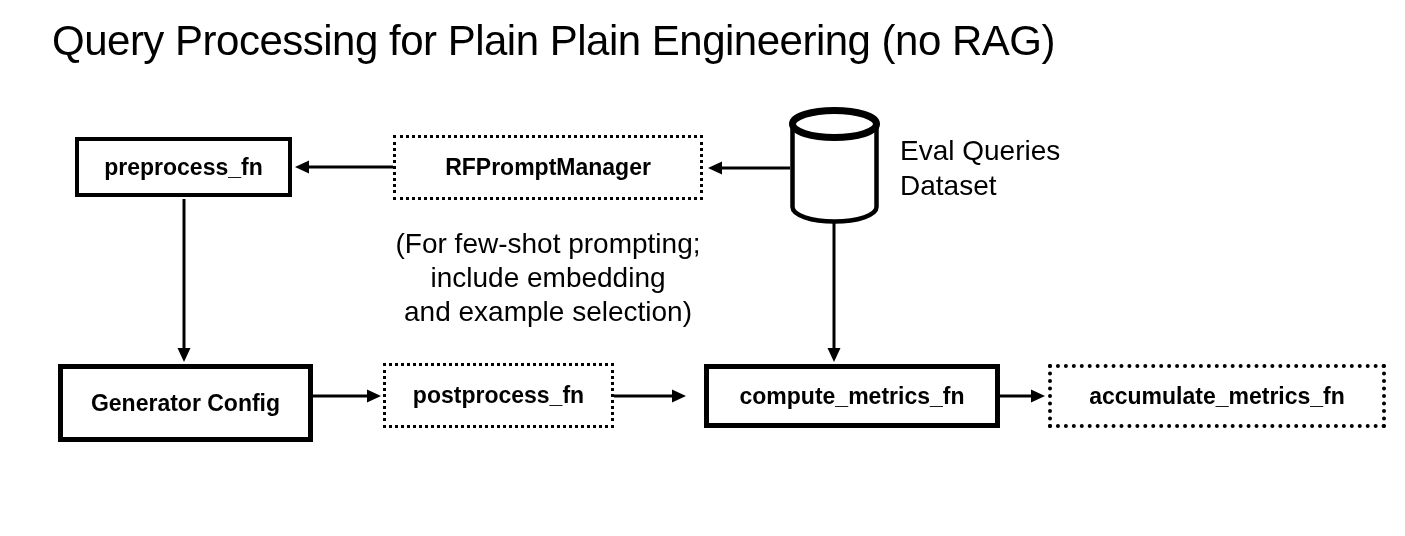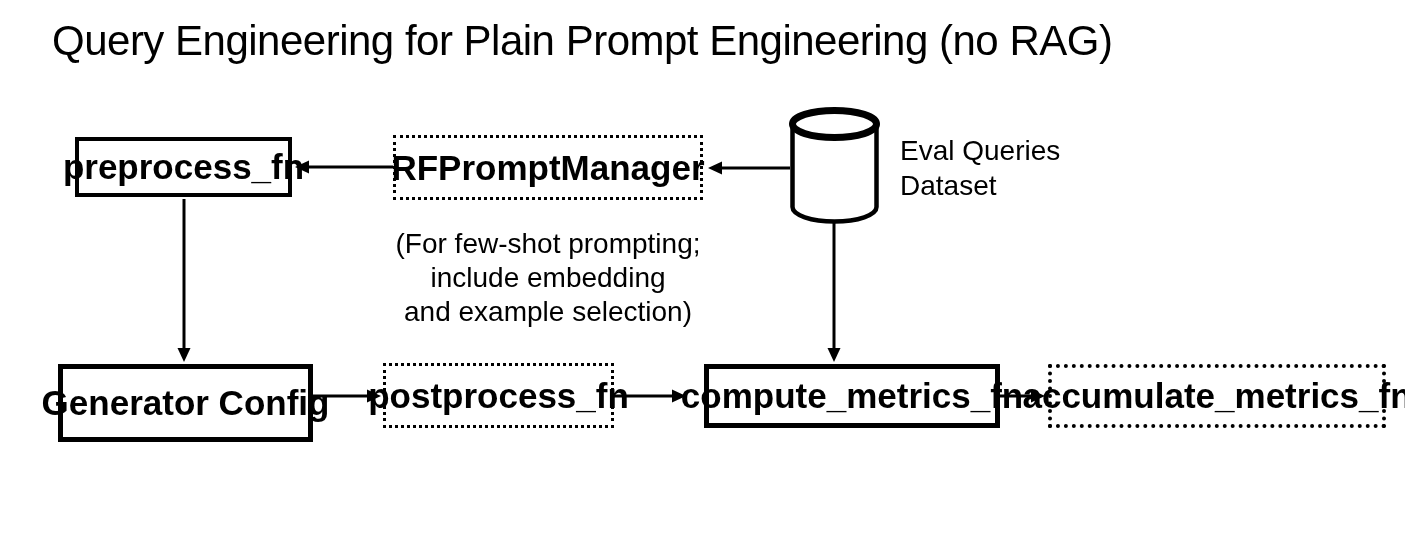--- a/index.html
+++ b/index.html
@@ -35,21 +35,21 @@
   }
   .node {
     position: absolute;
     box-sizing: border-box;
     background: #ffffff;
     color: #000;
     display: flex;
     align-items: center;
     justify-content: center;
     font-weight: bold;
-    font-size: 35px;
+    font-size: 23px;
     white-space: nowrap;
     z-index: 1;
   }
   .node.solid { border: 4px solid #000; }
   .node.solid-thick { border: 5px solid #000; }
   .node.dotted { border: 3px dotted #000; }
   .node.dotted-thick { border: 4px dotted #000; }
 
   #node-preprocess      { left: 75px;   top: 137px; width: 217px; height: 60px; }
   #node-promptmanager   { left: 393px;  top: 135px; width: 310px; height: 65px; }
@@ -124,21 +124,21 @@
       <line x1="614" y1="396" x2="673" y2="396" stroke="#000" stroke-width="3"></line>
       <polygon points="672,389.5 672,402.5 686,396" fill="#000"></polygon>
     </g>
 
     <g>
       <line x1="986" y1="396" x2="1032" y2="396" stroke="#000" stroke-width="3"></line>
       <polygon points="1031,389.5 1031,402.5 1045,396" fill="#000"></polygon>
     </g>
   </svg>
 
-  <div class="title">Query Engineering for Plain Prompt Engineering (no RAG)</div>
+  <div class="title">Query Processing for Plain Plain Engineering (no RAG)</div>
 
   <div id="node-preprocess" class="node solid">
     <span>preprocess_fn</span>
   </div>
 
   <div id="node-promptmanager" class="node dotted">
     <span>RFPromptManager</span>
   </div>
 
   <div class="dataset-label">

